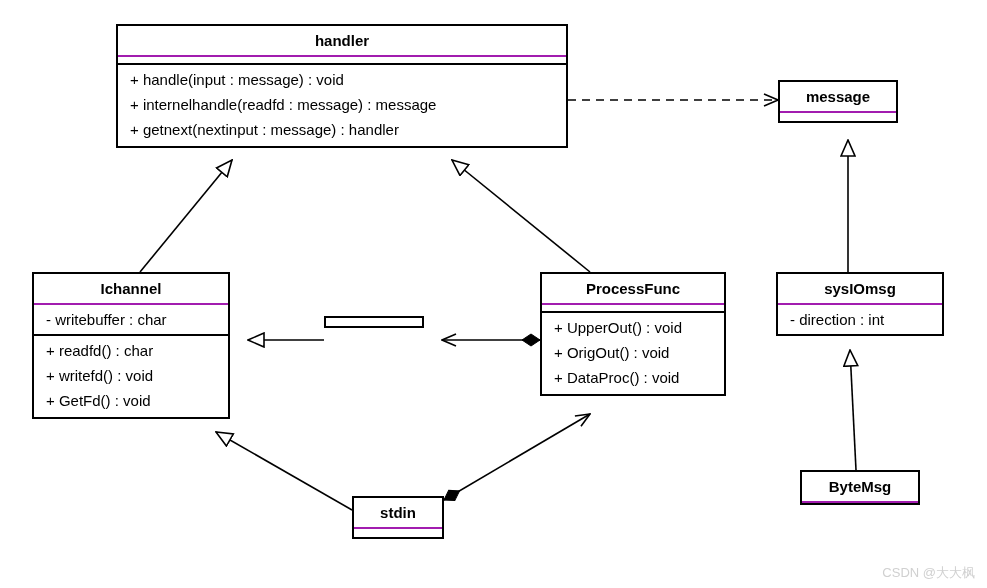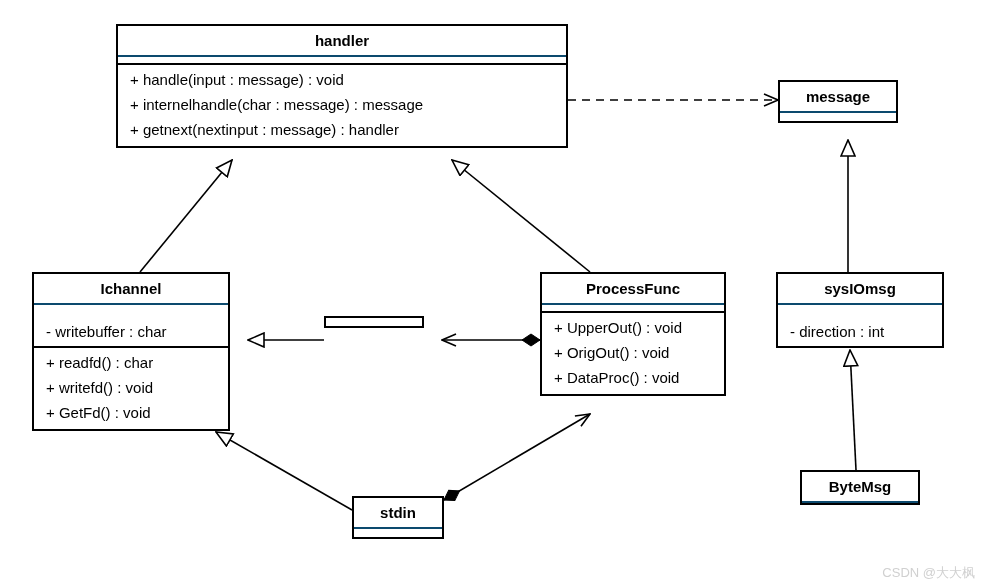--- a/index.html
+++ b/index.html
@@ -17,40 +17,39 @@
   .class-box {
     position: absolute;
     border: 2px solid #000000;
     background: #ffffff;
     box-sizing: border-box;
   }
   .class-name {
     font-weight: bold;
     text-align: center;
     padding: 6px 20px;
-    border-bottom: 2px solid #0c4a6e;
+    border-bottom: 2px solid #a21caf;
   }
   .class-attr-sep {
     height: 6px;
     border-bottom: 2px solid #000000;
   }
   .class-attr, .class-op {
     padding: 4px 12px;
     text-align: left;
     white-space: nowrap;
   }
   .class-ops {
     padding-top: 2px;
     padding-bottom: 4px;
   }
   .class-attrs {
     padding-top: 2px;
     padding-bottom: 2px;
     border-bottom: 2px solid #000000;
-    margin-top: 12px;
   }
   svg.connectors {
     position: absolute;
     left: 0; top: 0;
     width: 987px; height: 588px;
     pointer-events: none;
   }
   .watermark {
     position: absolute;
     right: 12px;
@@ -61,21 +60,21 @@
   }
 </style>
 </head>
 <body>
 
 <div class="class-box" style="left:116px; top:24px; width:452px;">
   <div class="class-name">handler</div>
   <div class="class-attr-sep"></div>
   <div class="class-ops">
     <div class="class-op">+ handle(input : message) : void</div>
-    <div class="class-op">+ internelhandle(char : message) : message</div>
+    <div class="class-op">+ internelhandle(readfd : message) : message</div>
     <div class="class-op">+ getnext(nextinput : message) : handler</div>
   </div>
 </div>
 
 <div class="class-box" style="left:778px; top:80px; width:120px;">
   <div class="class-name">message</div>
   <div class="class-attr-sep" style="border-bottom:none; height:8px;"></div>
 </div>
 
 <div class="class-box" style="left:32px; top:272px; width:198px;">

